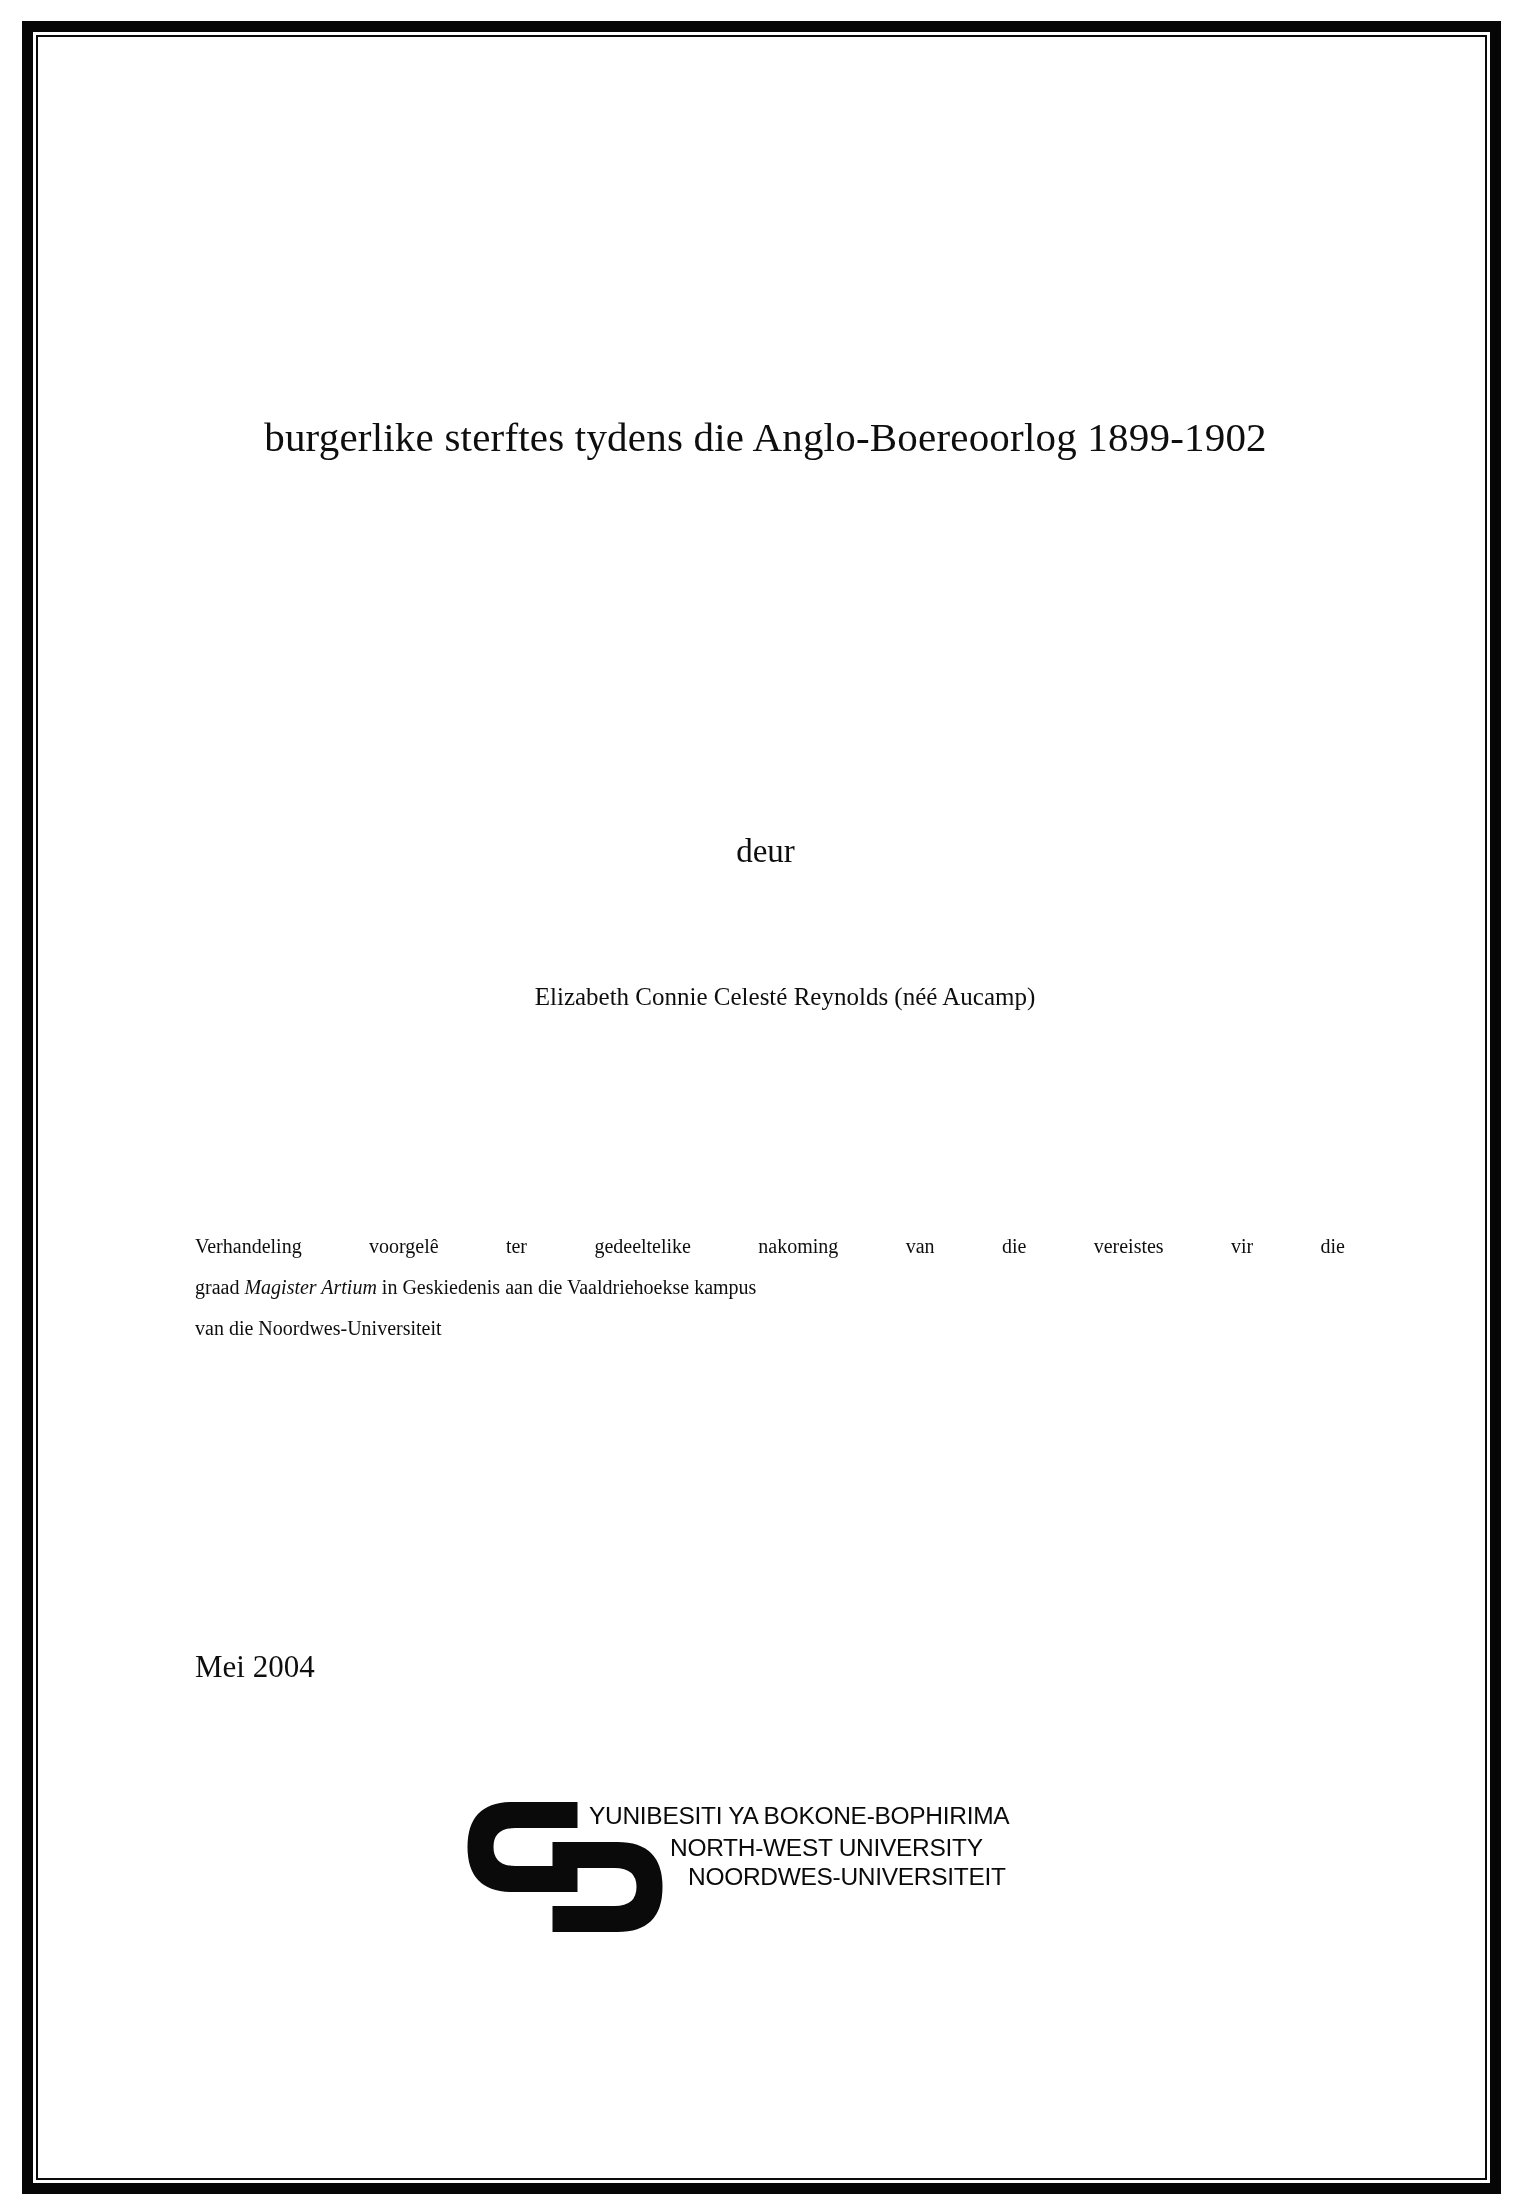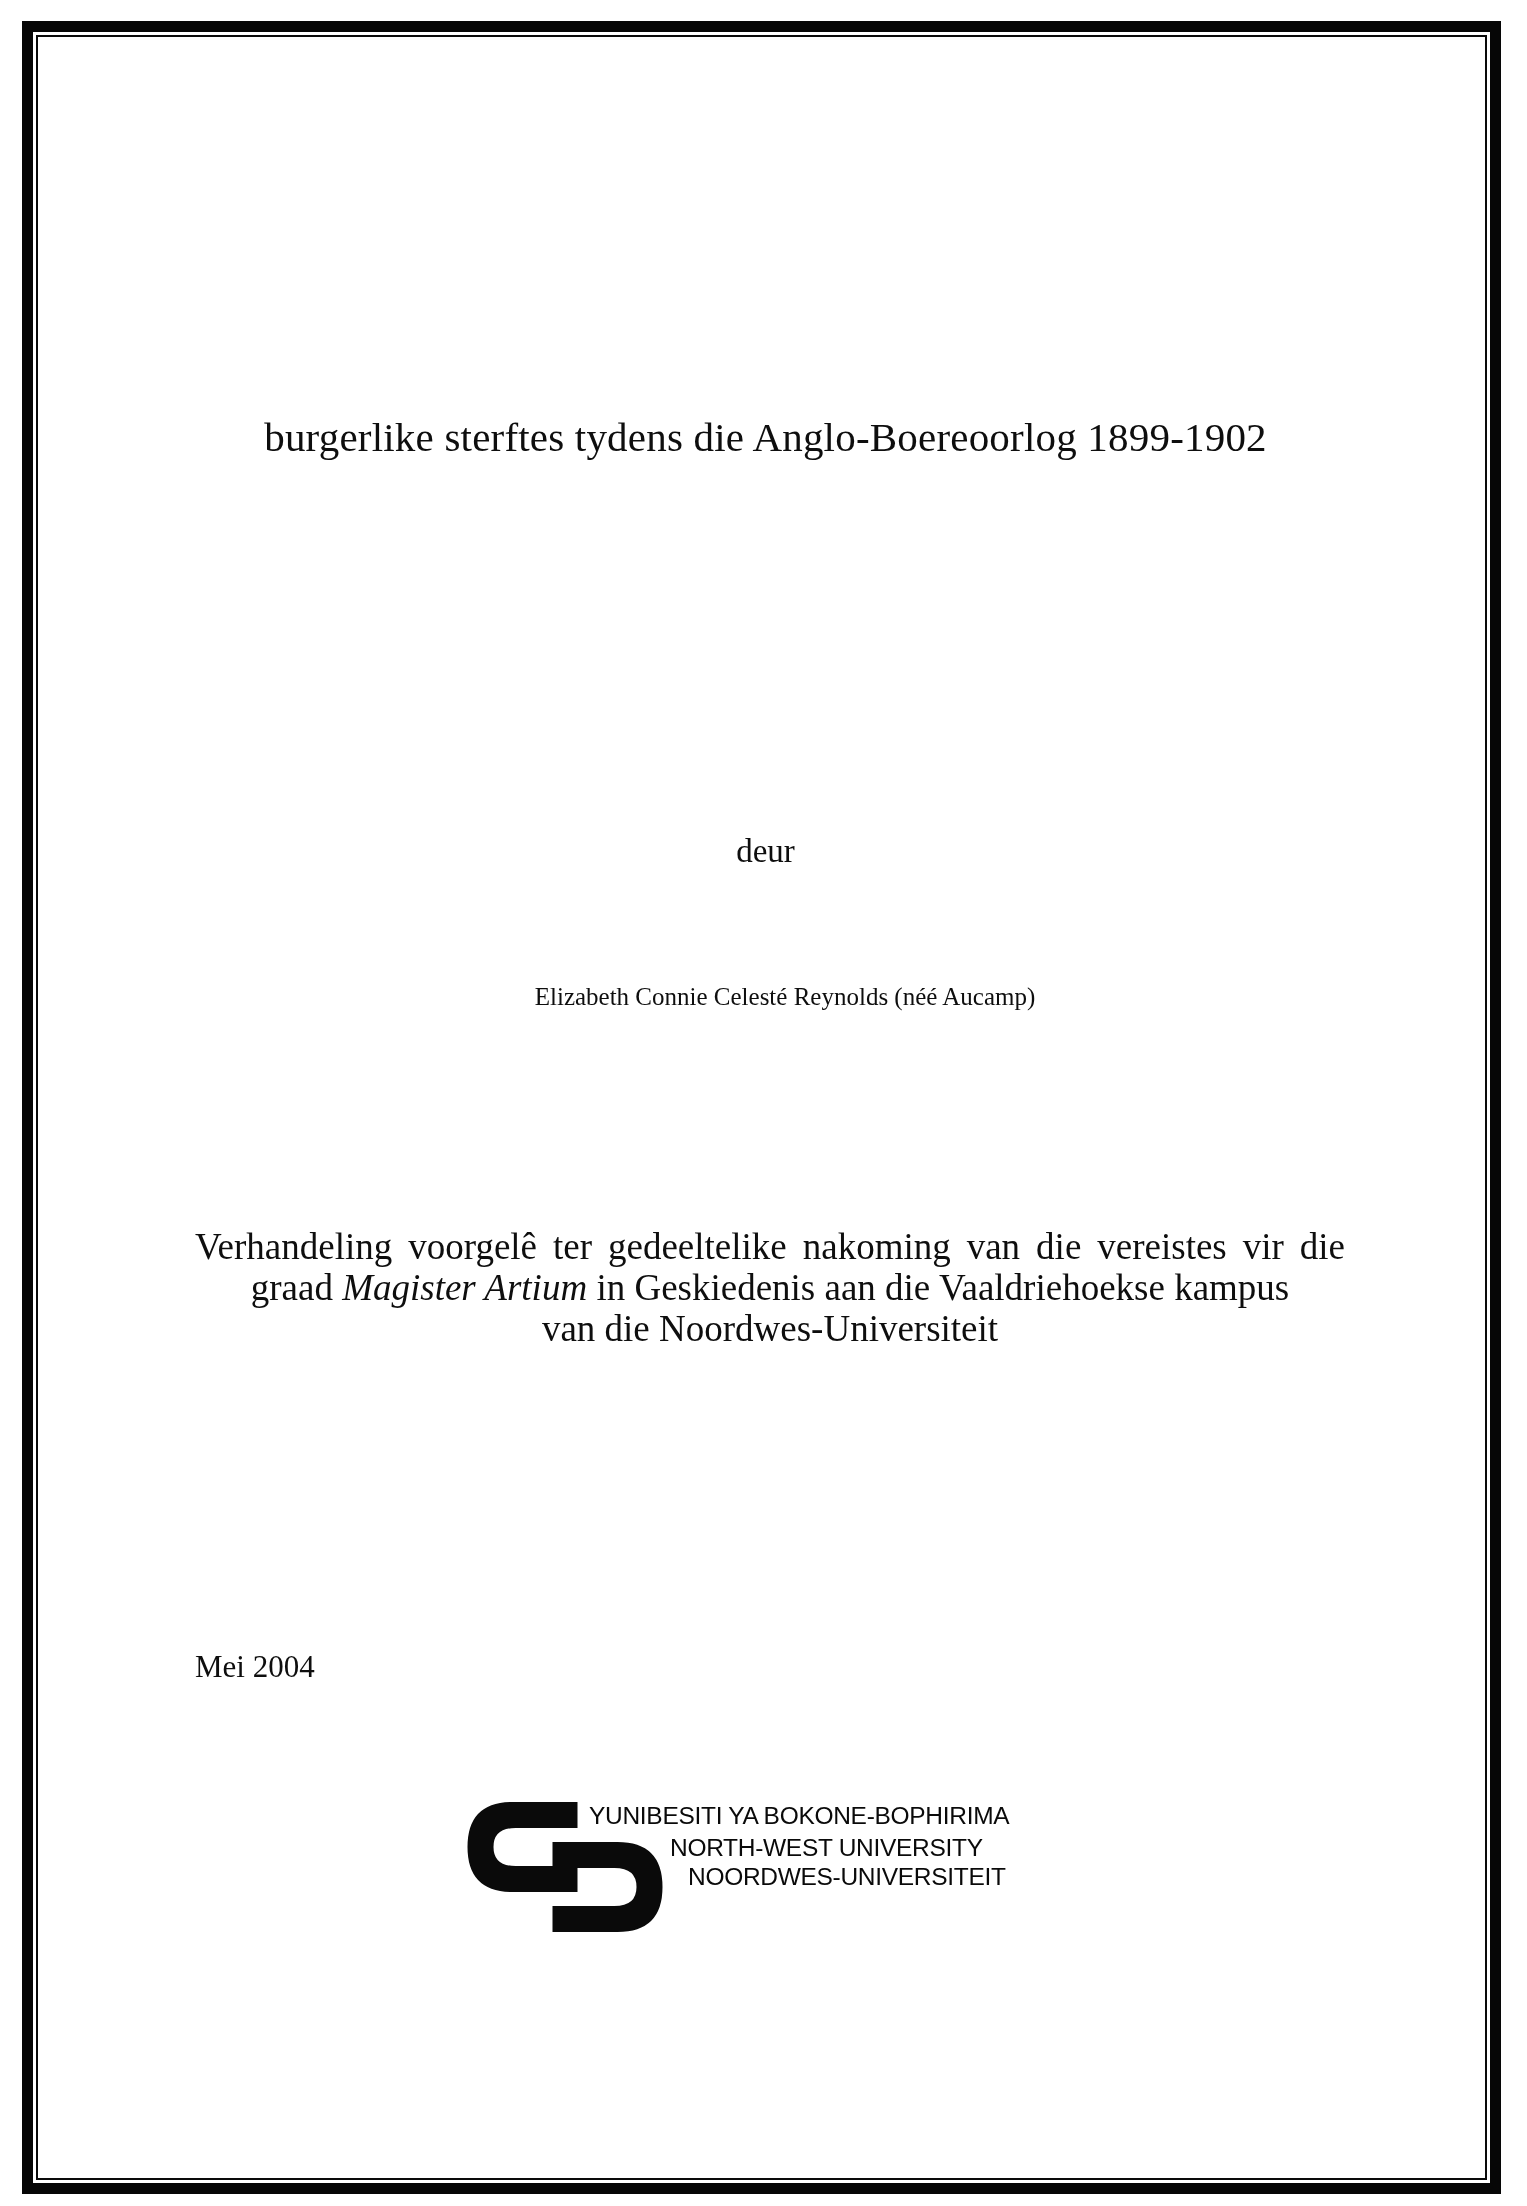--- a/index.html
+++ b/index.html
@@ -70,26 +70,25 @@
     text-align: center;
     font-size: 25px;
     white-space: nowrap;
   }
   
   .declaration {
     position: absolute;
     left: 195px;
     top: 1226px;
     width: 1150px;
-    font-size: 37px;
+    font-size: 20px;
     line-height: 41px;
   }
   .decl-line {
     margin: 0;
-    text-align: center;
   }
   .decl-justify {
     text-align: justify;
     text-align-last: justify;
   }
   .declaration em {
     font-style: italic;
   }
   
   .supervisor {

